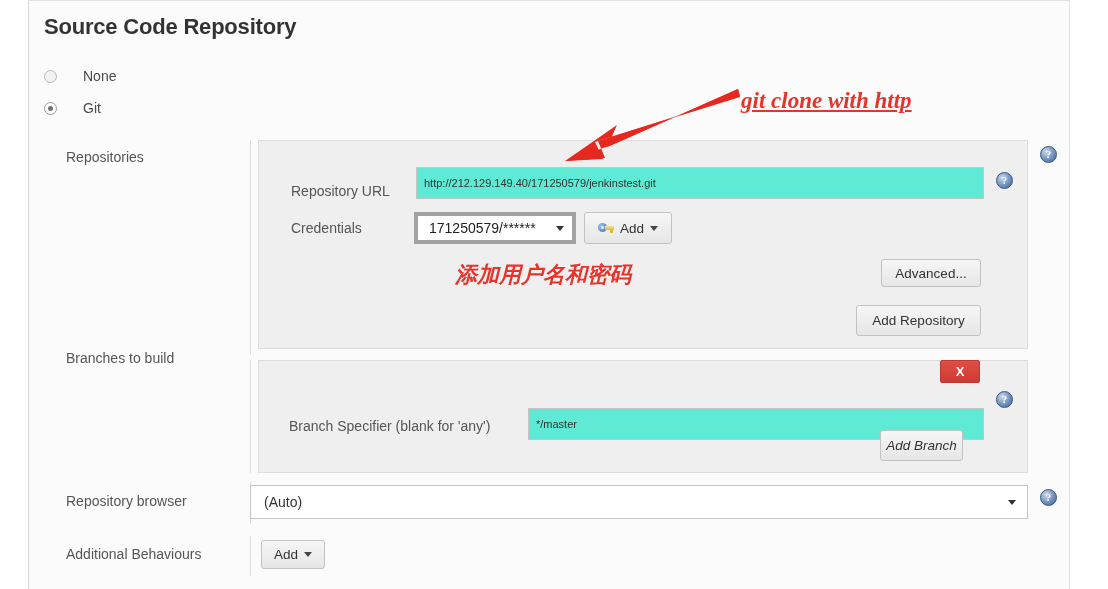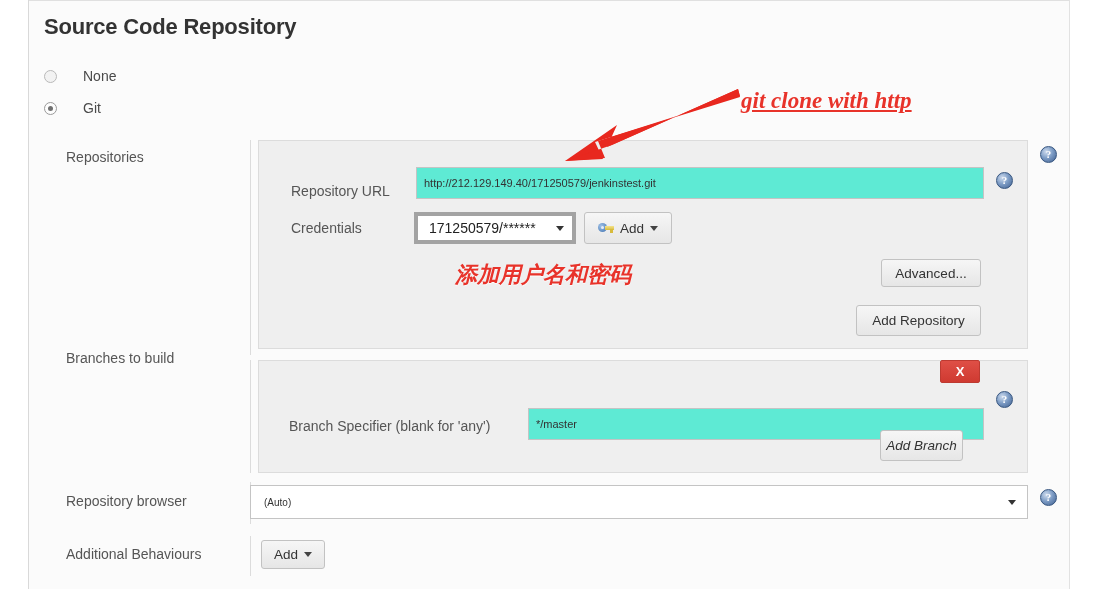--- a/index.html
+++ b/index.html
@@ -179,21 +179,21 @@
   }
 
   
   #select-repo-browser {
     position: absolute;
     left: 250px; top: 485px;
     width: 778px; height: 34px;
     background: #ffffff;
     border: 1px solid #c4c4c4;
     box-sizing: border-box;
-    font-size: 10px;
+    font-size: 14px;
     color: #333333;
     display: flex;
     align-items: center;
     padding-left: 13px;
   }
   #select-repo-browser .select-arrow { right: 11px; }
 
   
   .btn {
     position: absolute;

